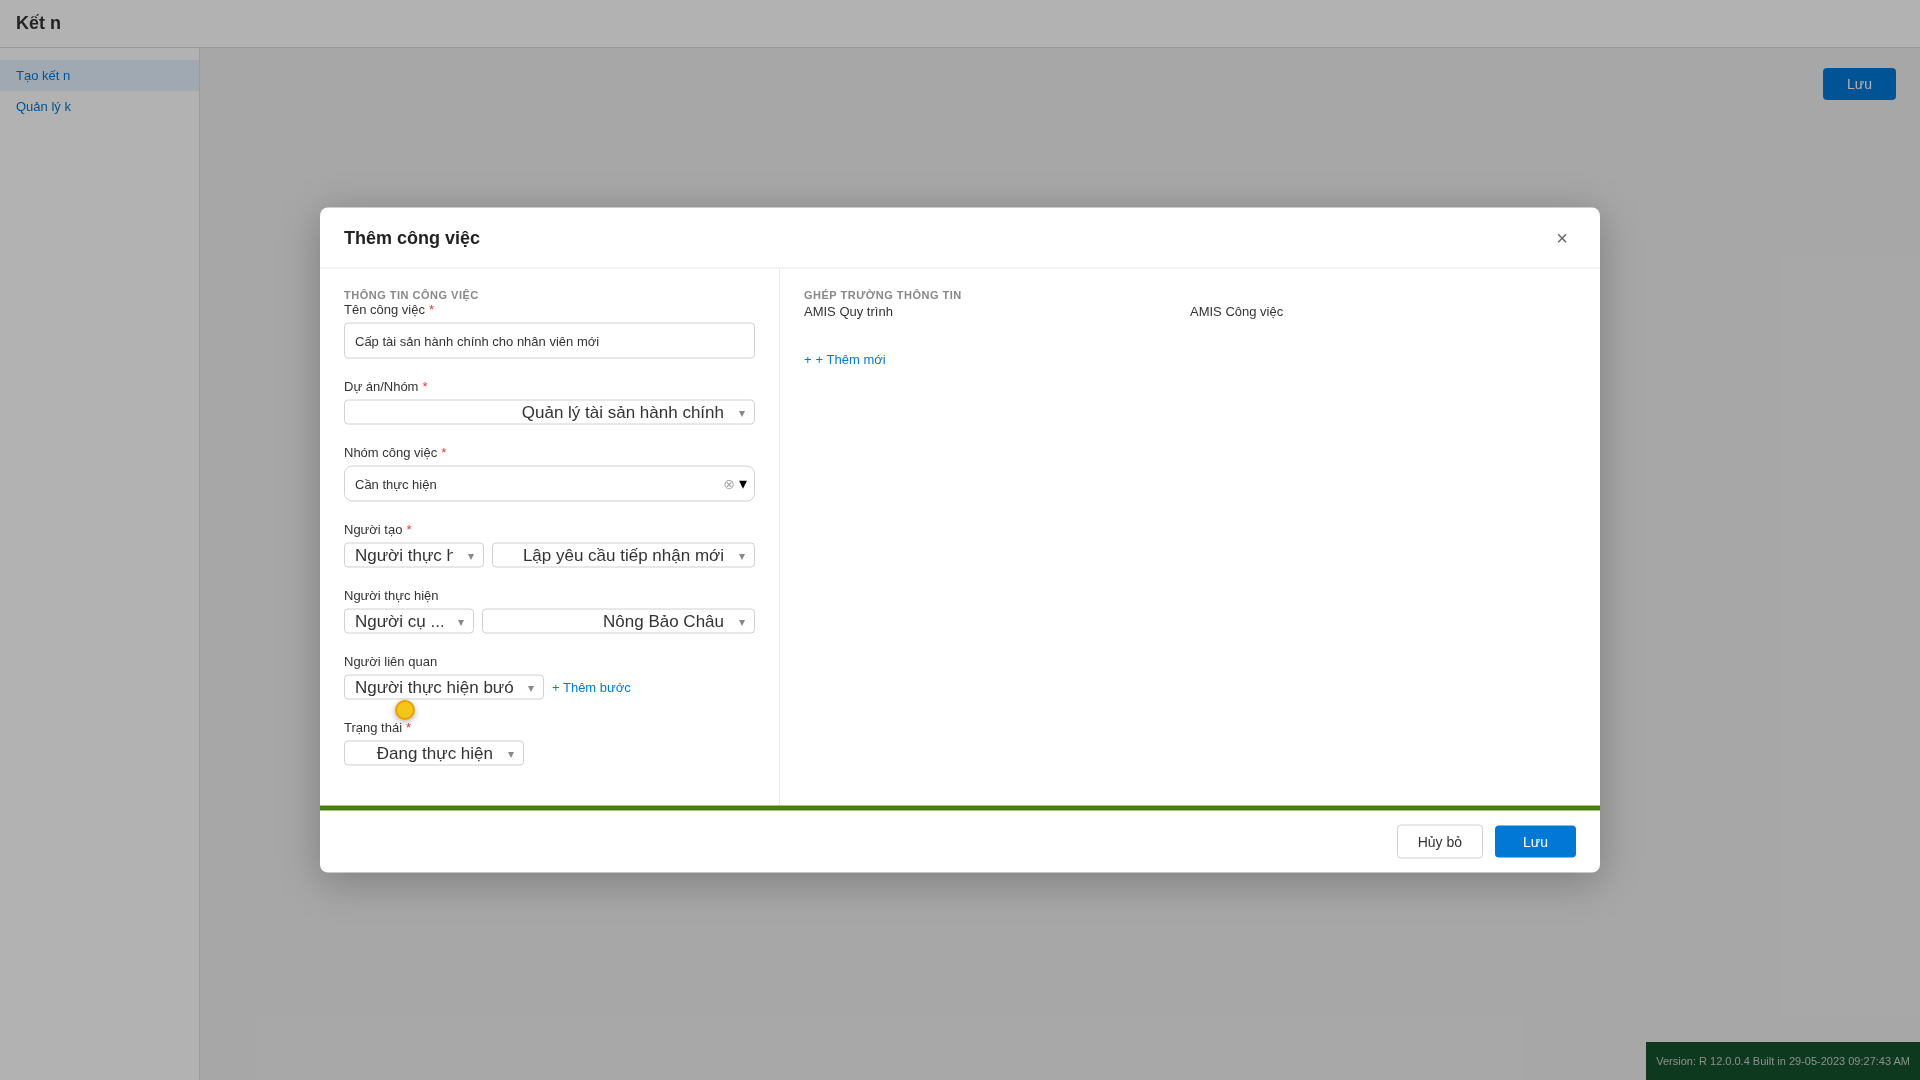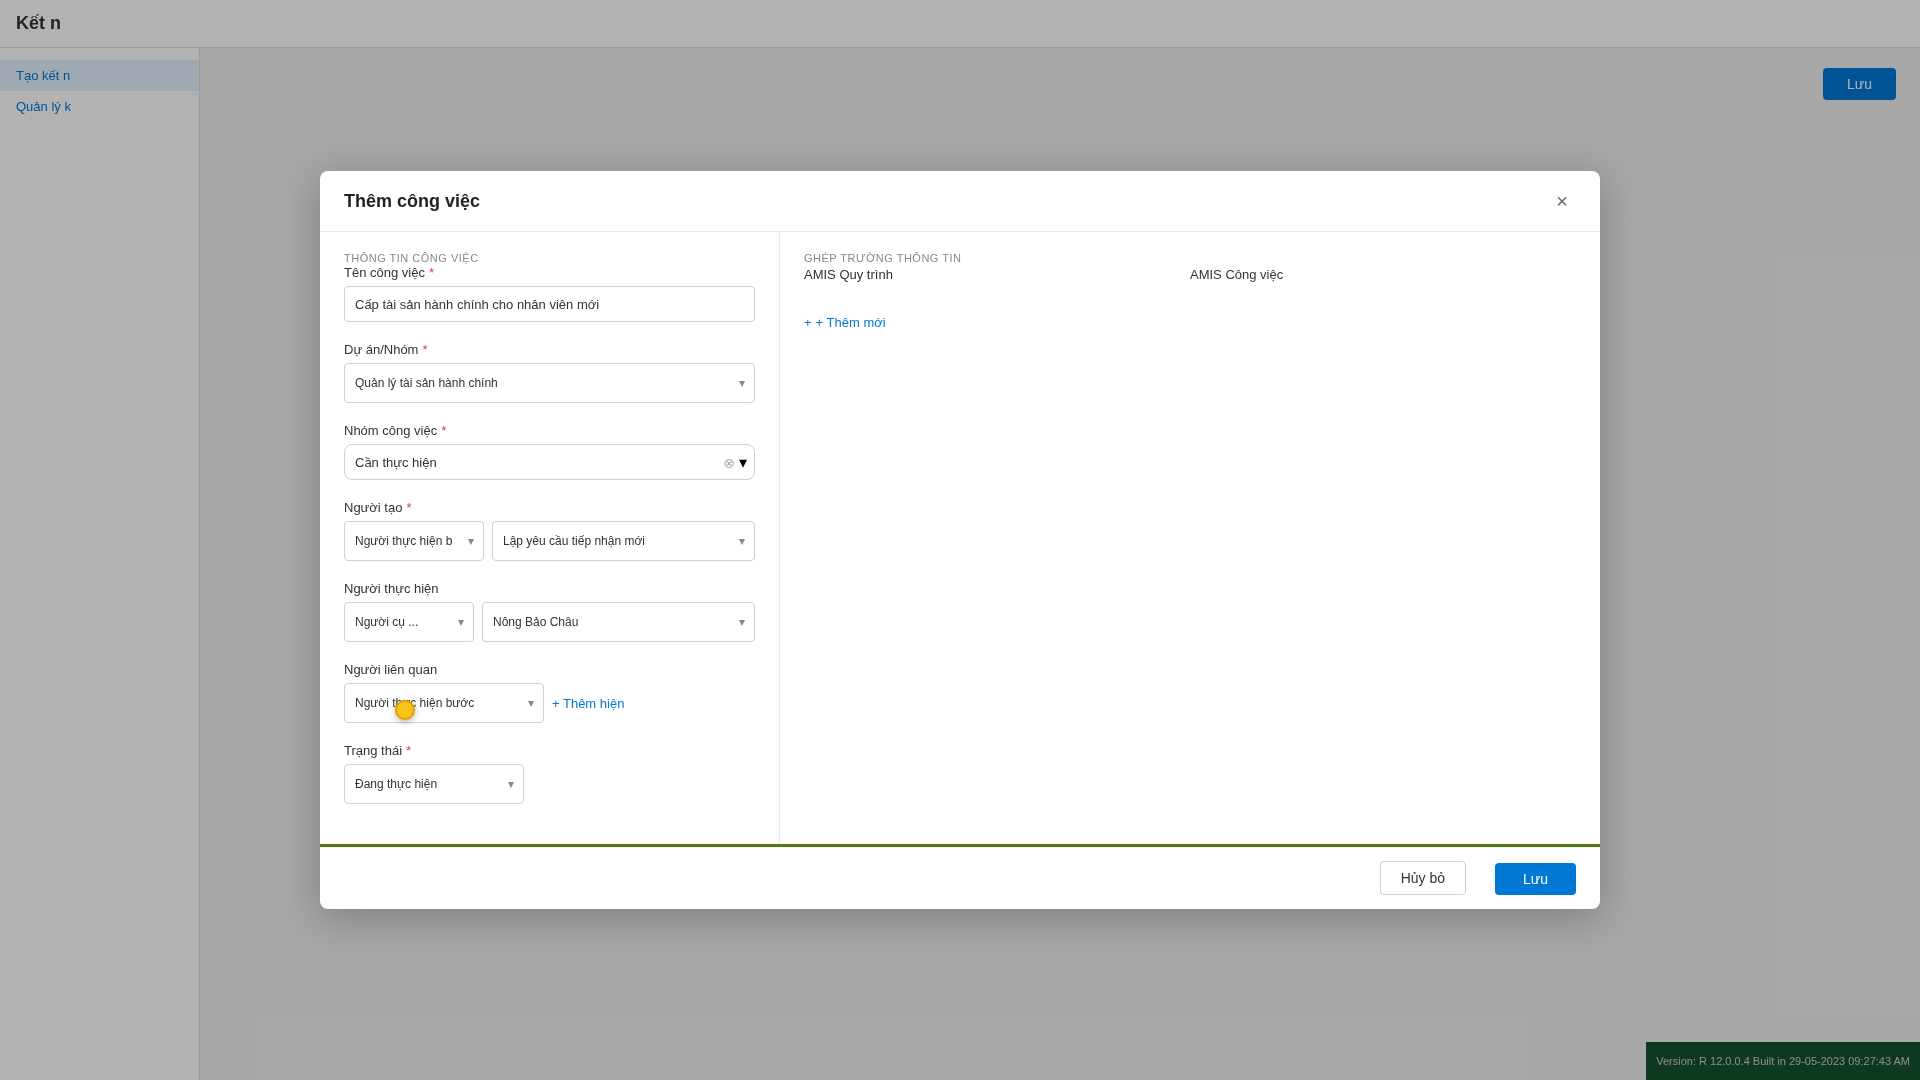--- a/index.html
+++ b/index.html
@@ -130,21 +130,21 @@
     .left-panel::-webkit-scrollbar {
       width: 6px;
     }
     .left-panel::-webkit-scrollbar-thumb {
       background: #ccc;
       border-radius: 3px;
     }
 
     .section-title {
       font-size: 11px;
-      font-weight: 400;
+      font-weight: 700;
       color: #888;
       letter-spacing: 0.5px;
       text-transform: uppercase;
       margin-bottom: 1px;
     }
 
     .field-group {
       margin-bottom: 20px;
     }
 
@@ -173,30 +173,31 @@
       outline: none;
     }
 
     .select-wrapper {
       position: relative;
       width: 100%;
     }
 
     .select-wrapper select {
       width: 100%;
-      height: 40px;
+      height: 25px;
       border: 1px solid #d0d0d0;
       border-radius: 4px;
       padding: 0 30px 0 10px;
-      font-size: 12px;
+      font-size: 17px;
       color: #333;
       background: #fff;
       outline: none;
       appearance: none;
       cursor: pointer;
+      text-align: right;
     }
 
     .select-arrow {
       position: absolute;
       right: 10px;
       top: 50%;
       transform: translateY(-50%);
       pointer-events: none;
       color: #888;
       font-size: 12px;
@@ -316,25 +317,25 @@
 
     .ghep-col-title {
       font-size: 13px;
       font-weight: 500;
       color: #333;
     }
 
     
     .modal-footer {
       display: flex;
-      align-items: flex-end;
+      align-items: center;
       justify-content: flex-end;
       padding: 14px 24px;
-      border-top: 3px solid #4d7c0f;
-      gap: 29px;
+      border-top: 5px solid #4d7c0f;
+      gap: 12px;
       flex-shrink: 0;
     }
 
     .btn-huy {
       padding: 8px 20px;
       border: 1px solid #d0d0d0;
       border-radius: 4px;
       background: #fff;
       font-size: 14px;
       color: #333;
@@ -515,21 +516,21 @@
         <div class="field-label">
           <span>Người liên quan</span>
         </div>
         <div class="nguoi-lien-quan-row">
           <div class="select-wrapper">
             <select>
               <option>Người thực hiện bước</option>
             </select>
             <span class="select-arrow">▾</span>
           </div>
-          <a class="them-buoc-link">+ Thêm hiện</a>
+          <a class="them-buoc-link">+ Thêm bước</a>
         </div>
       </div>
 
       <div class="field-group">
         <div class="field-label">
           <span>Trạng thái</span>
           <span class="required-star">*</span>
         </div>
         <div class="select-wrapper" style="width: 180px;">
           <select>

